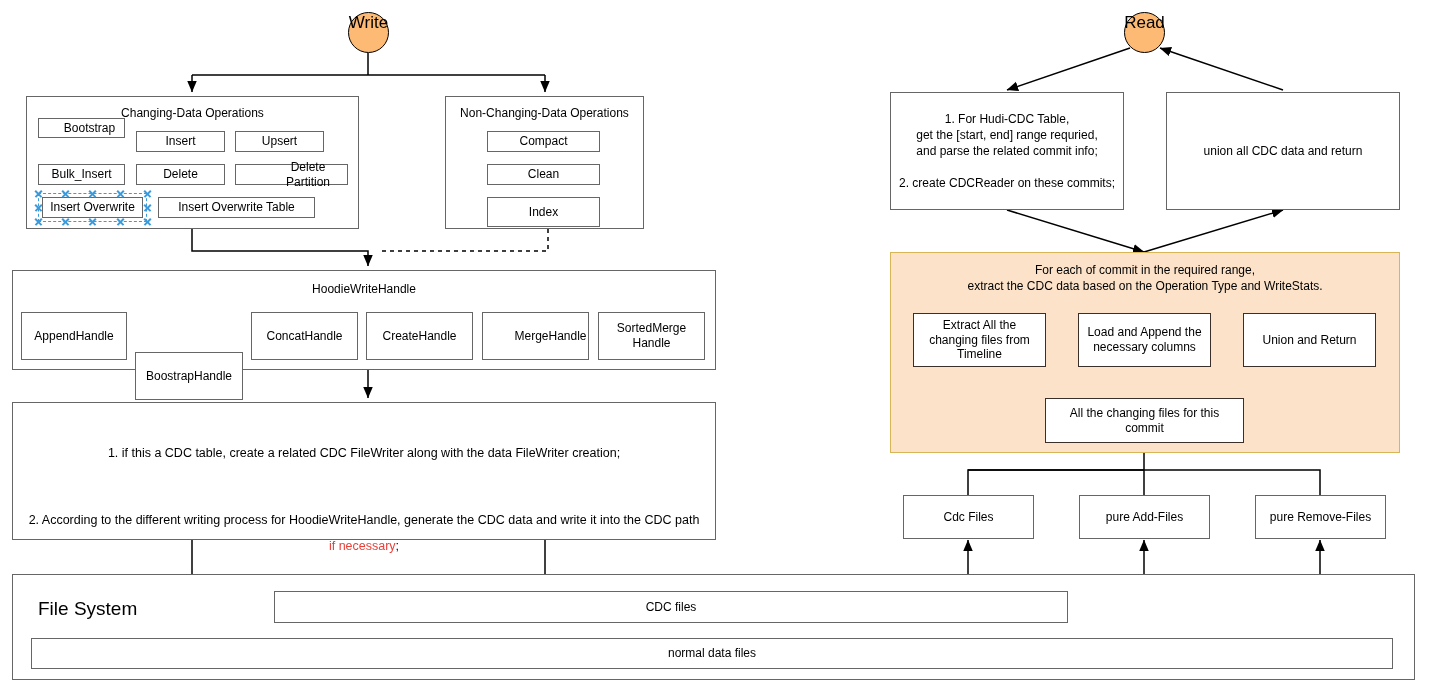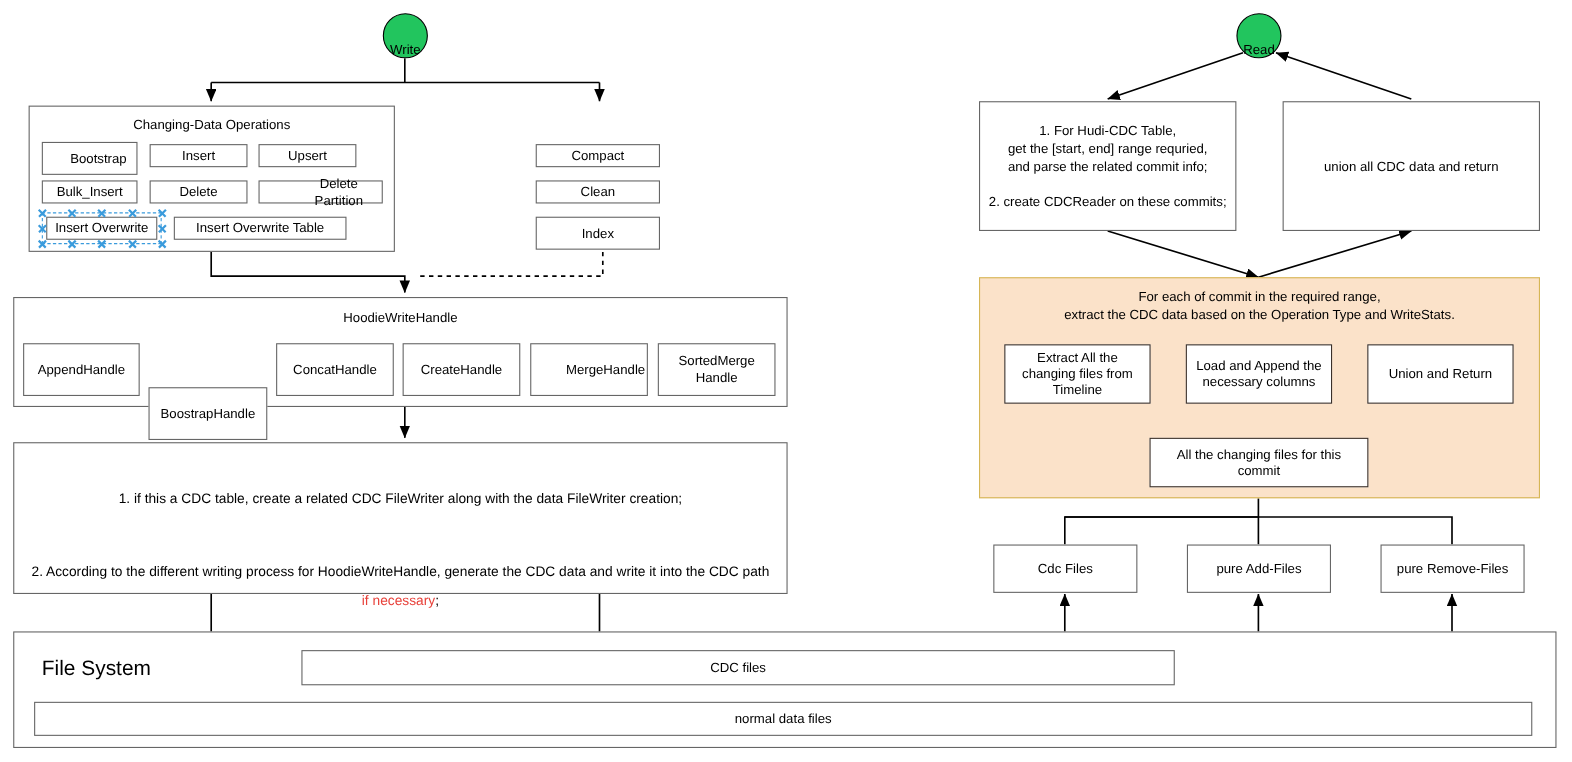--- a/index.html
+++ b/index.html
@@ -50,25 +50,25 @@
     right: 0;
     text-align: center;
     font-size: 12px;
     color: #000000;
   }
   .ellipse {
     position: absolute;
     box-sizing: border-box;
     border: 1.6px solid #000000;
     border-radius: 50%;
-    background: #22c55e;
+    background: #fdba74;
     display: flex;
-    align-items: flex-end;
+    align-items: flex-start;
     justify-content: center;
-    font-size: 12px;
+    font-size: 17px;
   }
   .panel-orange {
     position: absolute;
     box-sizing: border-box;
     background: #fbe2c9;
     border: 1.6px solid #d6b656;
   }
   .panel-orange-title {
     position: absolute;
     left: 0;
@@ -172,21 +172,21 @@
   </svg>
 
   <div class="ellipse" style="left:348px; top:12px; width:41px; height:41px;">
     <span>Write</span>
   </div>
 
   <div class="node group" style="left:26px; top:96px; width:333px; height:133px;">
     <span class="group-title" style="top:9px;">Changing-Data Operations</span>
   </div>
 
-  <div class="node" style="left:38px; top:129px; width:87px; height:30px;padding-left:16px;">
+  <div class="node" style="left:38px; top:118px; width:87px; height:20px;padding-left:16px;">
     <span>Bootstrap</span>
   </div>
   <div class="node" style="left:136px; top:131px; width:89px; height:21px;">
     <span>Insert</span>
   </div>
   <div class="node" style="left:235px; top:131px; width:89px; height:21px;">
     <span>Upsert</span>
   </div>
 
   <div class="node" style="left:38px; top:164px; width:87px; height:21px;">
@@ -213,20 +213,23 @@
   <div class="sel-handle" style="left:143px; top:217px;"></div>
   <div class="sel-handle" style="left:61px; top:189px;"></div>
   <div class="sel-handle" style="left:116px; top:189px;"></div>
   <div class="sel-handle" style="left:61px; top:217px;"></div>
   <div class="sel-handle" style="left:116px; top:217px;"></div>
 
   <div class="node" style="left:158px; top:197px; width:157px; height:21px;">
     <span>Insert  Overwrite Table</span>
   </div>
 
+  <div class="node group" style="left:445px; top:96px; width:199px; height:133px;">
+    <span class="group-title" style="top:9px;">Non-Changing-Data Operations</span>
+  </div>
   <div class="node" style="left:487px; top:131px; width:113px; height:21px;">
     <span>Compact</span>
   </div>
   <div class="node" style="left:487px; top:164px; width:113px; height:21px;">
     <span>Clean</span>
   </div>
   <div class="node" style="left:487px; top:197px; width:113px; height:30px;">
     <span>Index</span>
   </div>
 

